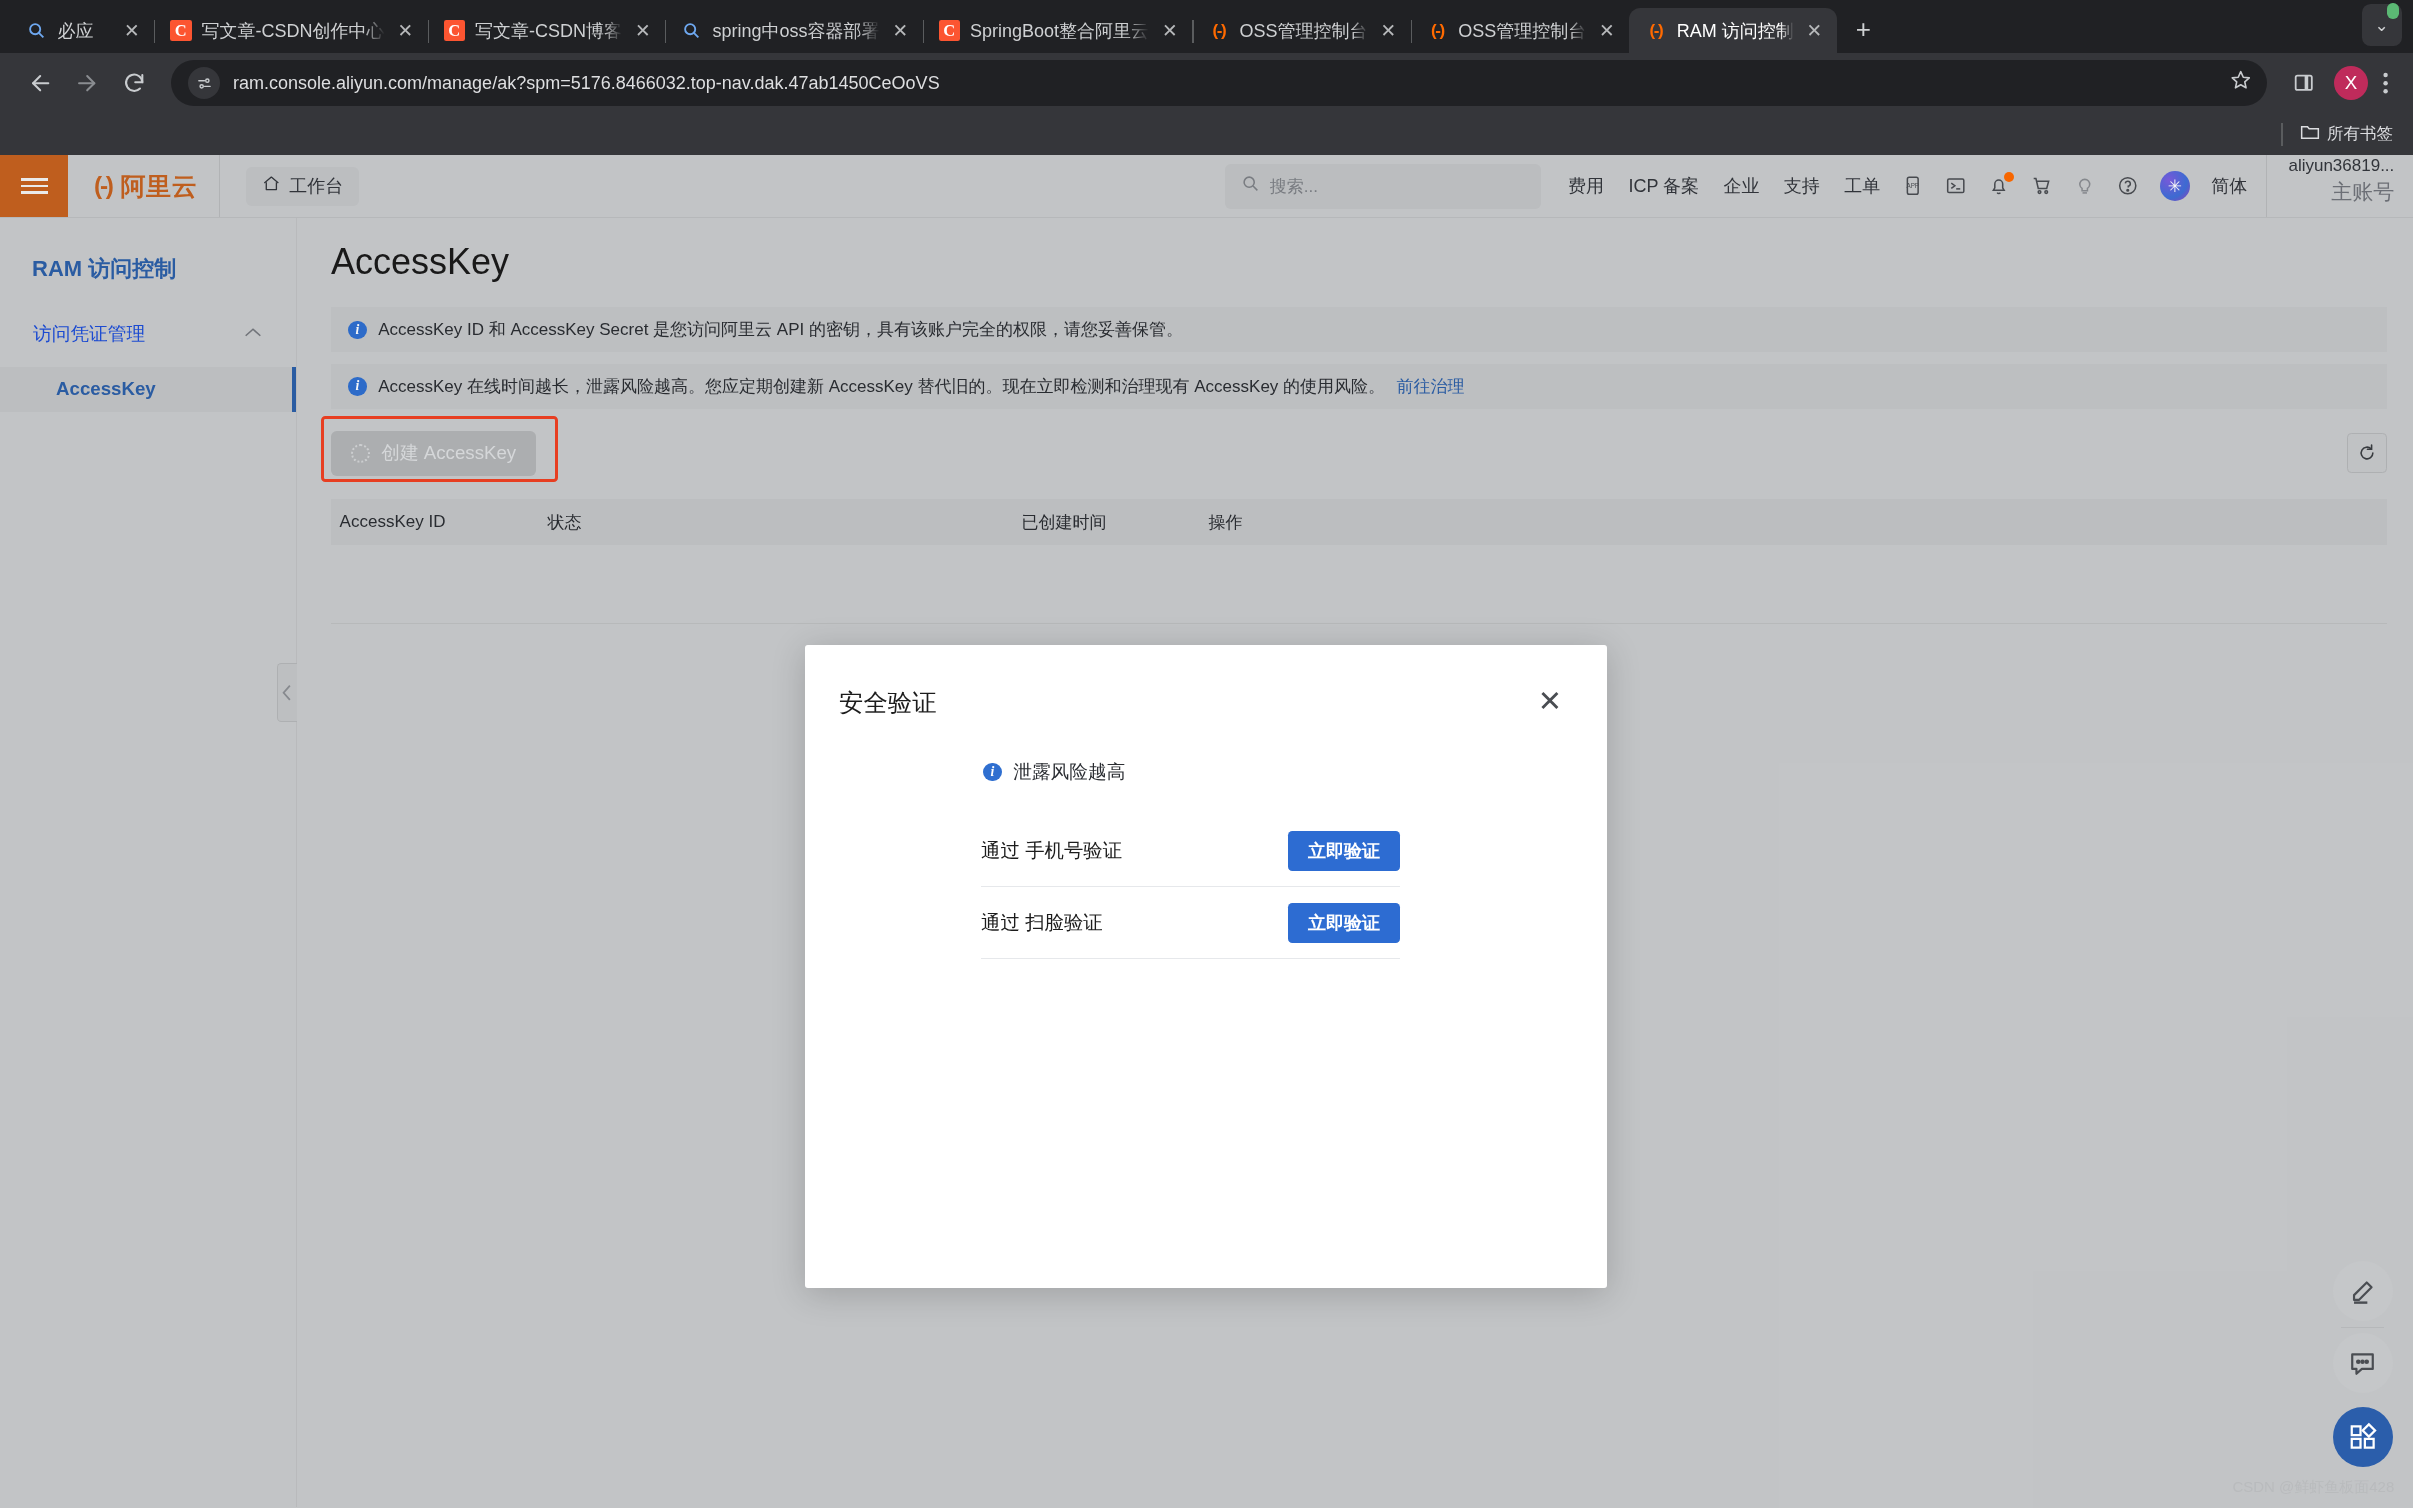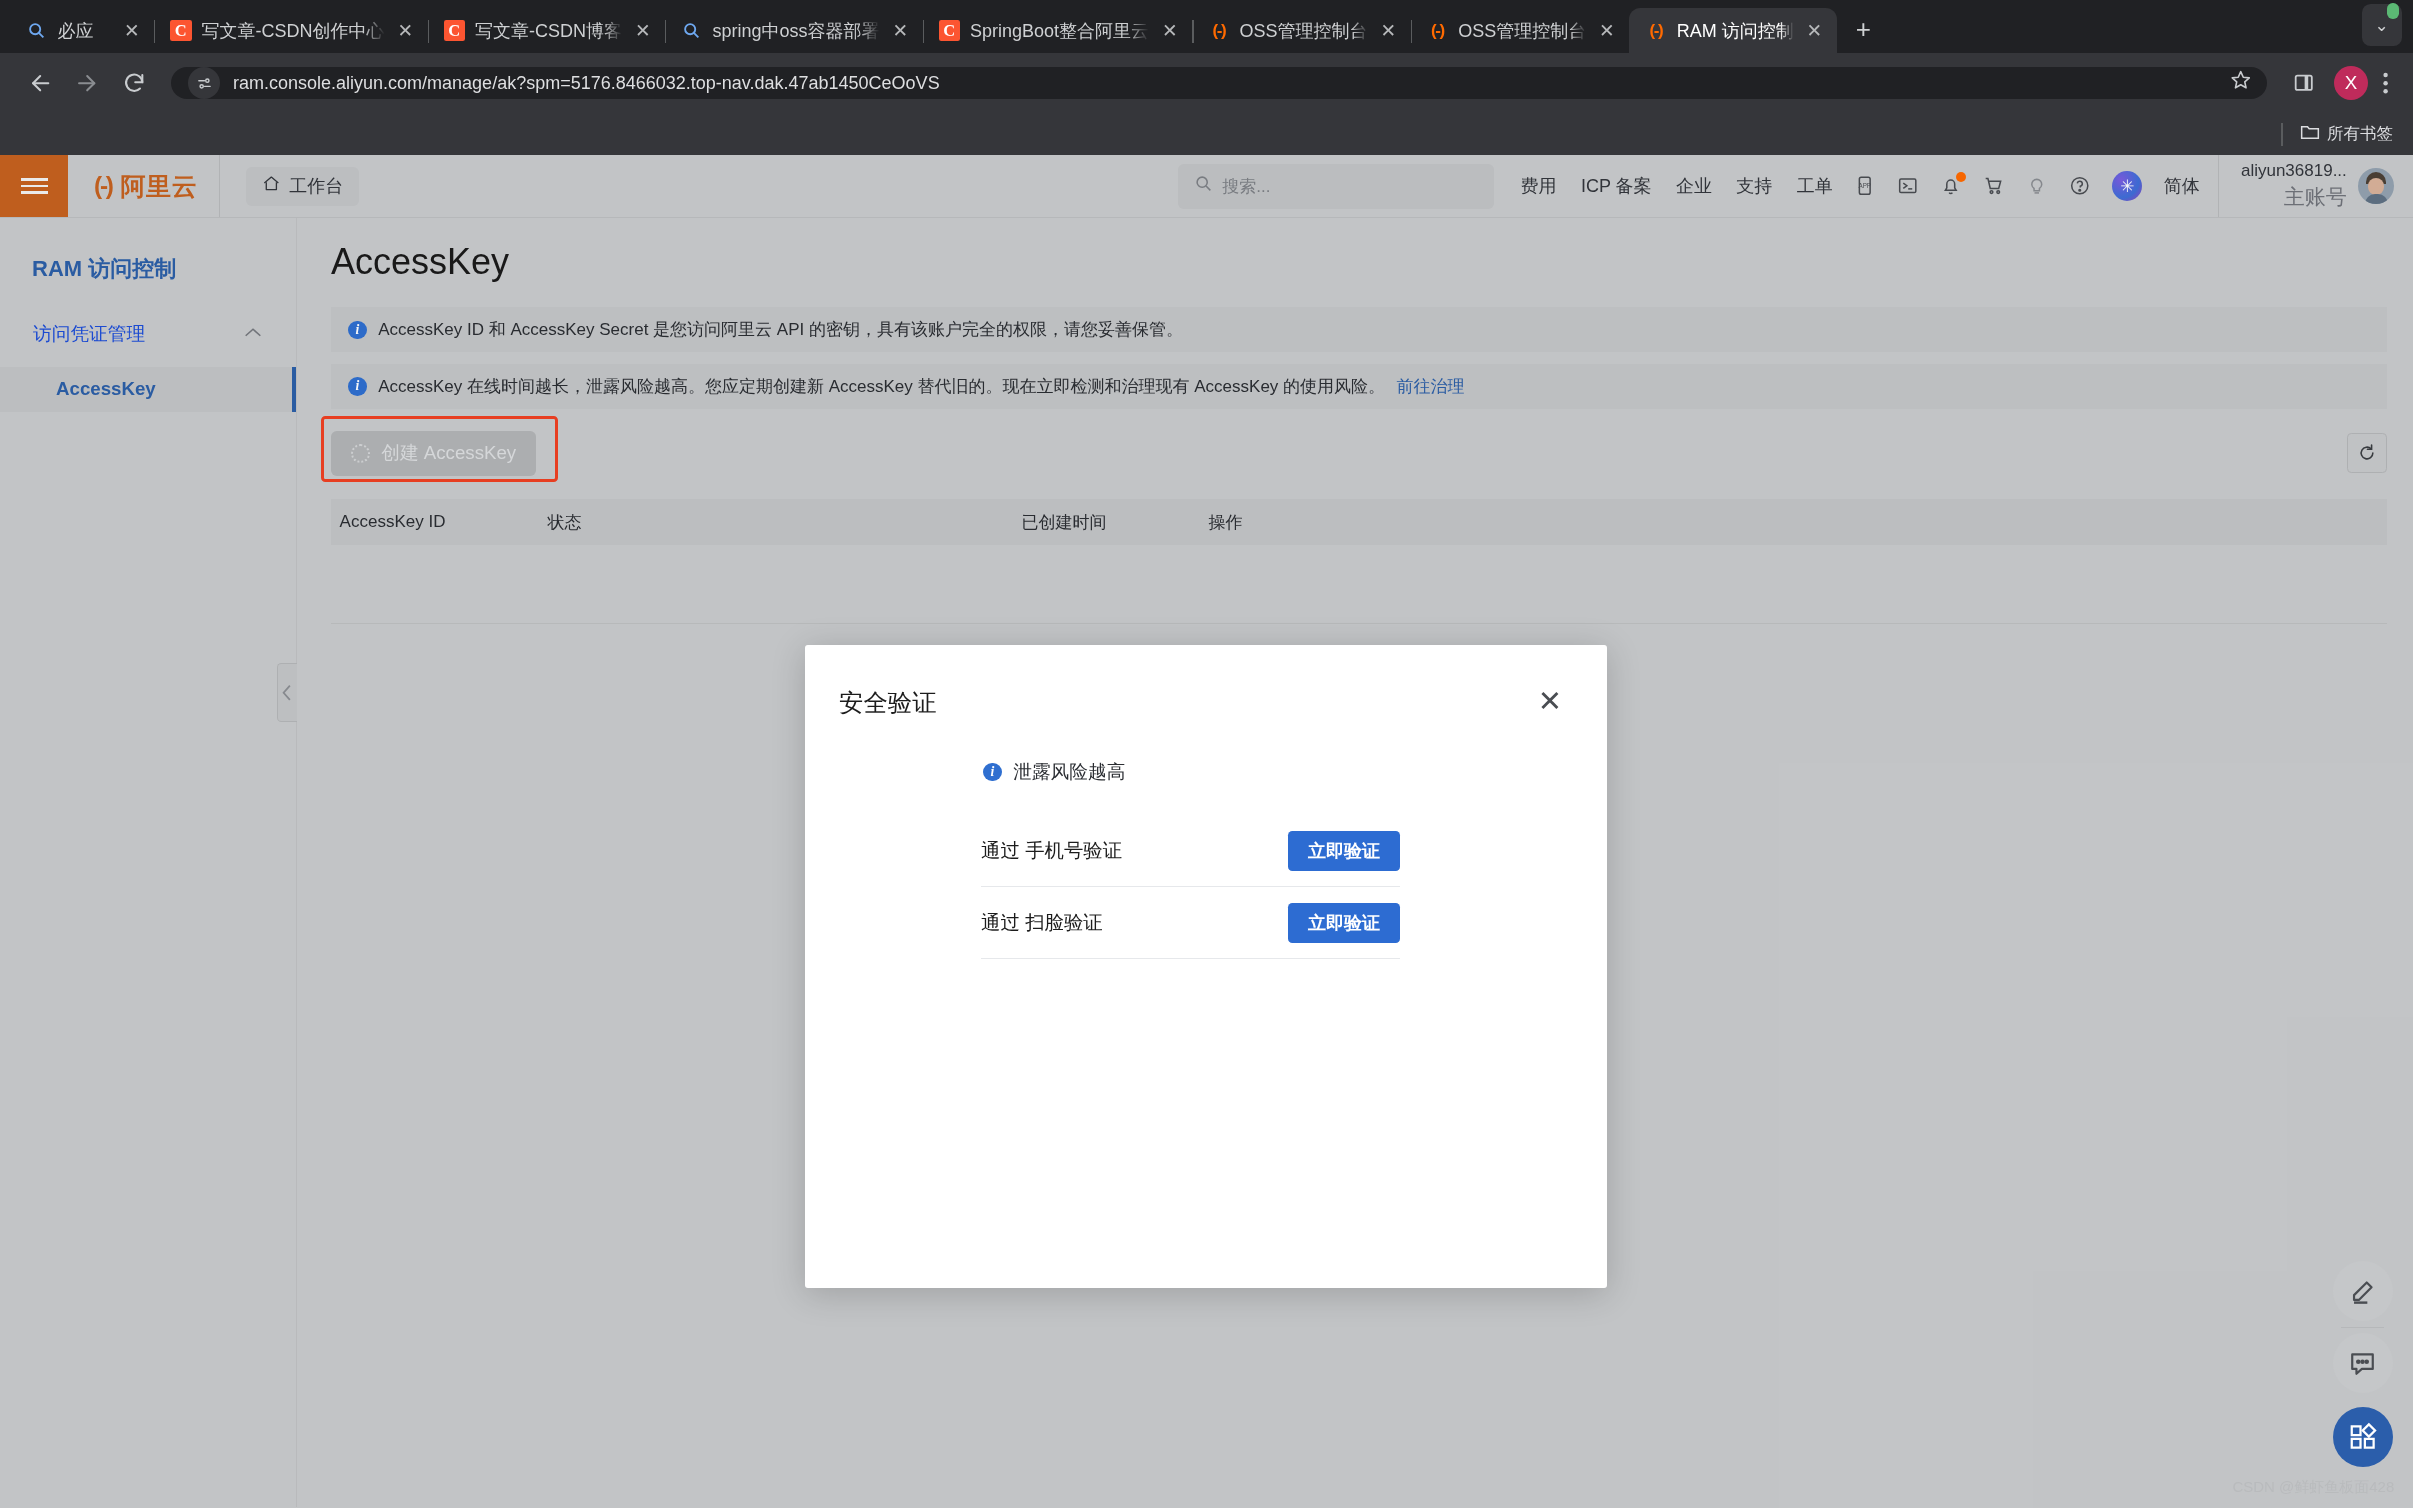--- a/index.html
+++ b/index.html
@@ -68,21 +68,21 @@
 
   .toolbar {
     height: 60px; background: #35363a; display: flex; align-items: center;
     padding: 0 17px; gap: 0; flex: 0 0 60px;
   }
   .tb-btn {
     width: 47px; height: 47px; display: flex; align-items: center; justify-content: center;
     color: #c9cccf; border-radius: 50%;
   }
   .omnibox {
-    flex: 1 1 auto; height: 32px; background: #202124; border-radius: 24.4px;
+    flex: 1 1 auto; height: 46px; background: #202124; border-radius: 24.4px;
     display: flex; align-items: center; padding: 0 11.5px 0 17px; margin: 0 13px;
     gap: 13px;
   }
   .omni-icon {
     width: 32px; height: 32px; border-radius: 50%; background: #35363a;
     display: flex; align-items: center; justify-content: center; flex: 0 0 32px;
   }
   .omni-url { color: #dedfe1; font-size: 18px; flex: 1 1 auto; white-space: nowrap; overflow: hidden; }
   .omni-star { color: #c9cccf; font-size: 21.5px; margin-right: 4.3px; }
   .avatar-x {
@@ -142,20 +142,21 @@
   }
   .ai-orb {
     width: 30px; height: 30px; border-radius: 50%;
     background: radial-gradient(circle at 30% 30%, #7b5ce0, #3f6fd8 60%, #9a3fbf);
     display: flex; align-items: center; justify-content: center; color: #fff; font-size: 17px;
   }
   .lang { color: #33363c; font-size: 18px; }
   .ali-user {
     display: flex; align-items: center; gap: 11.5px; padding: 0 18.7px 0 21.5px;
     border-left: 0.7px solid #b7b9bb;
+    flex-direction: column;
   }
   .ali-user-text { text-align: right; line-height: 1.35; }
   .ali-user-name { font-size: 17px; color: #33363c; }
   .ali-user-role { font-size: 21px; color: #70737a; }
   .ali-avatar {
     width: 36px; height: 36px; border-radius: 50%;
     background: #93a2b0; display: block; overflow: hidden; position: relative;
   }
   .ali-avatar .hair { position:absolute; top:4.3px; left:8px; width:20px; height:11.5px; background:#4c4036; border-radius:10px 10px 0 0;}
   .ali-avatar .face { position:absolute; top:10px; left:10px; width:16px; height:17px; background:#d9b29a; border-radius:8px;}

